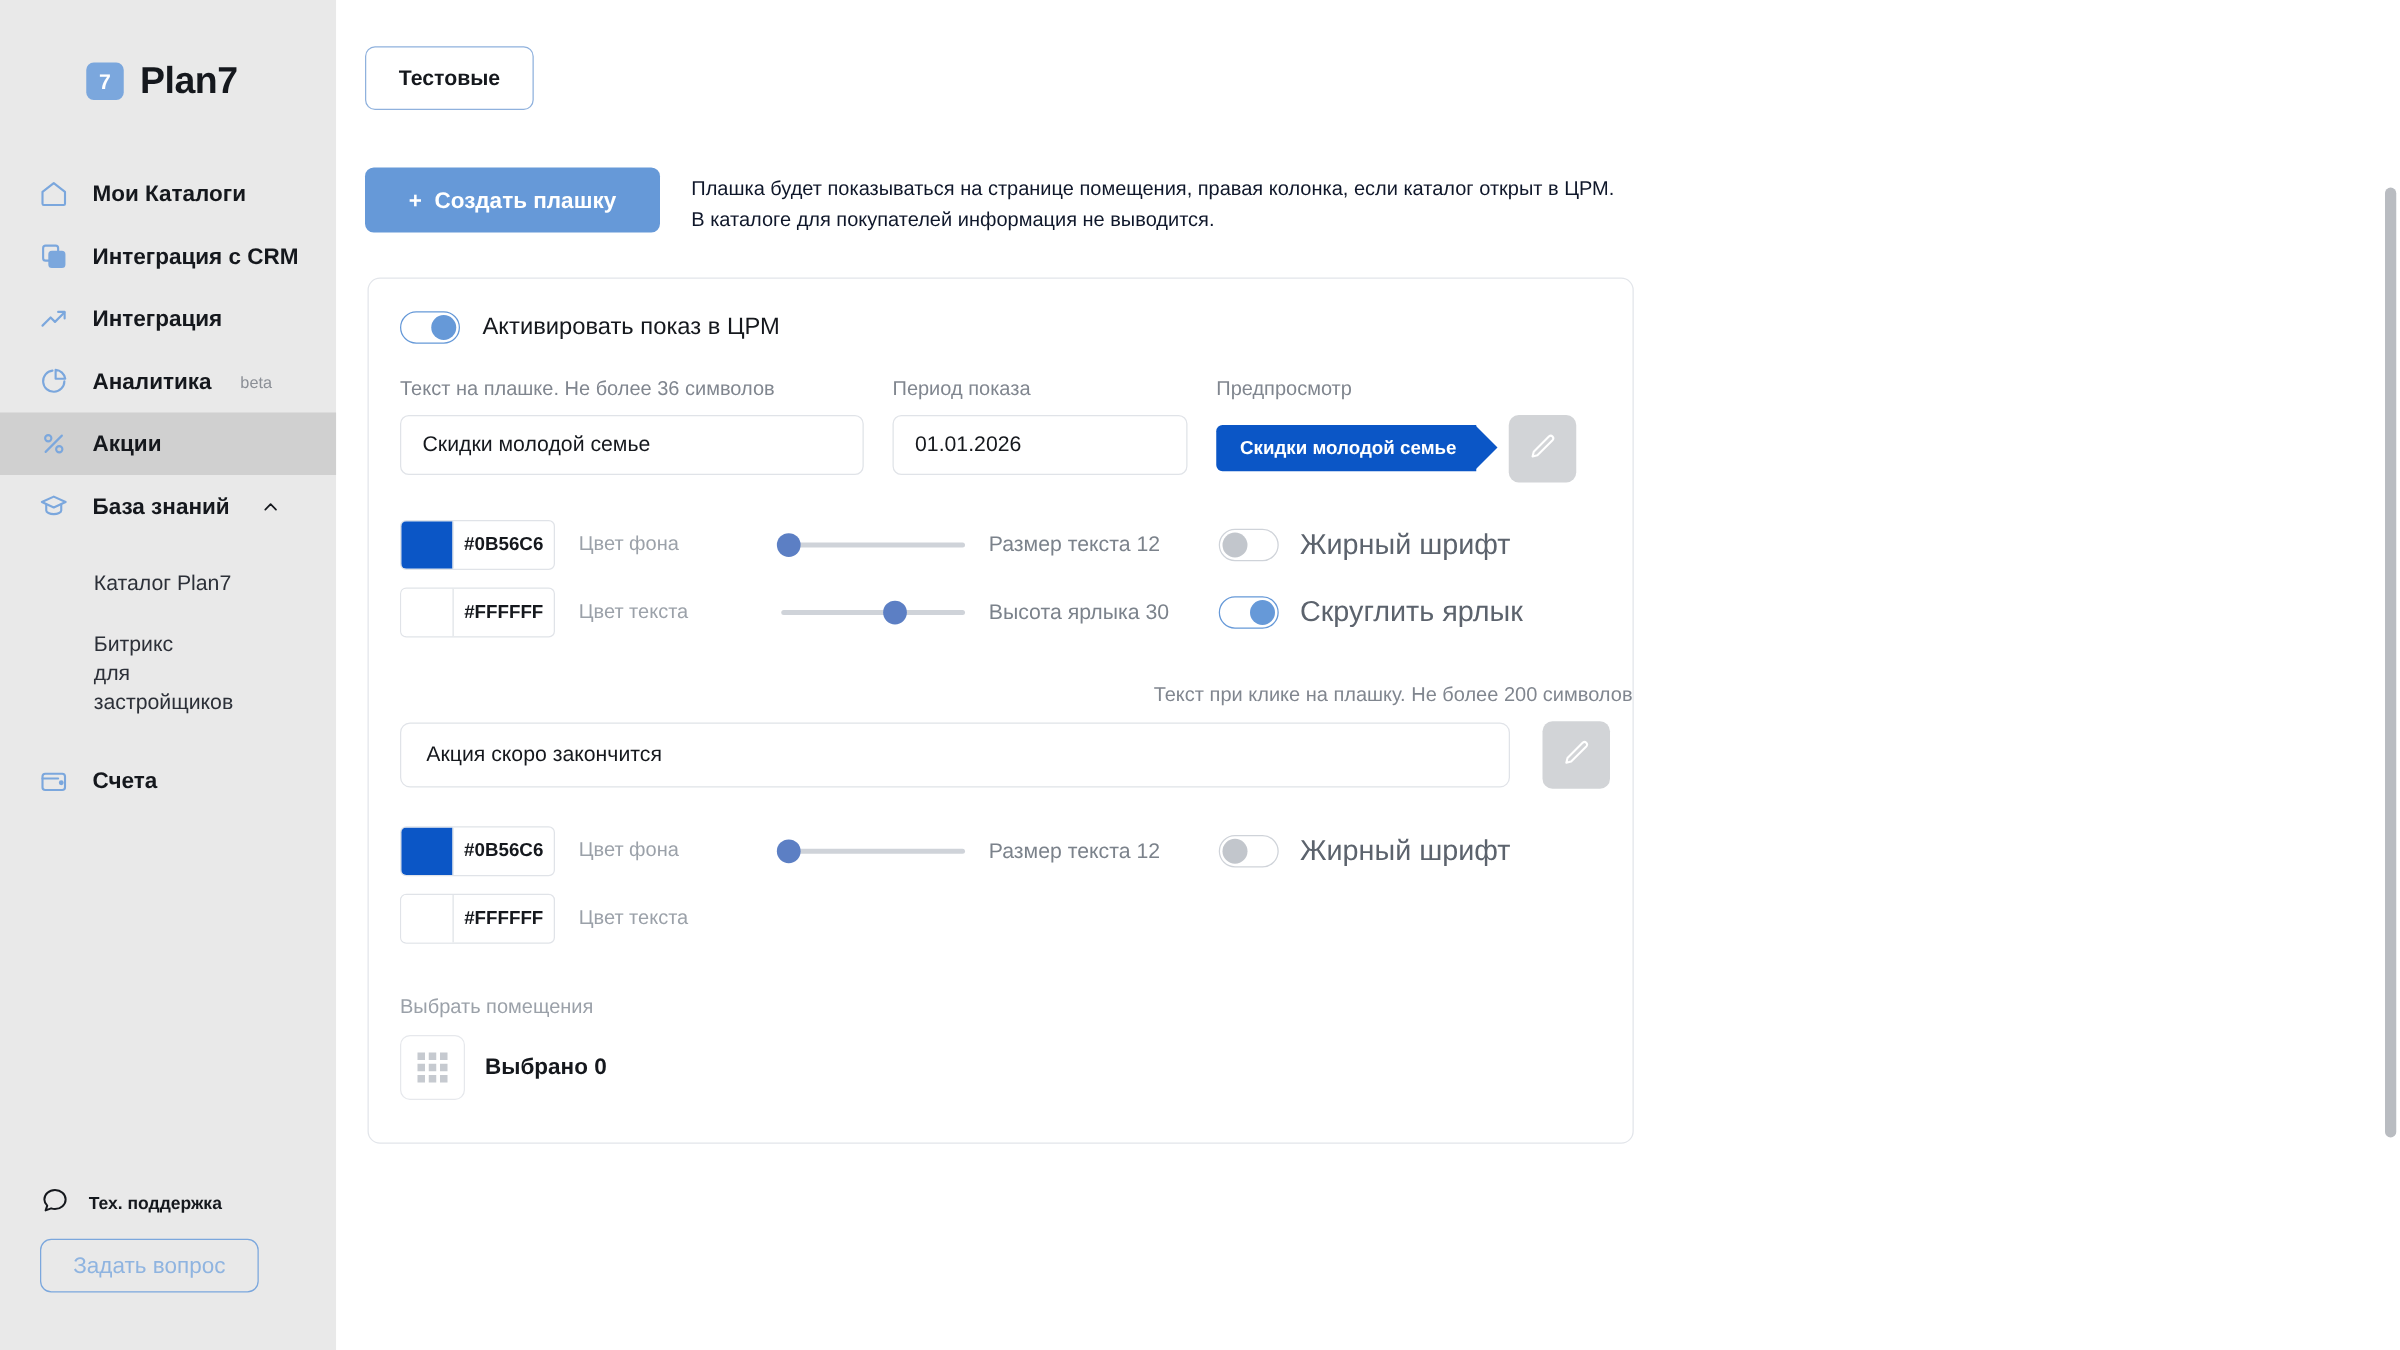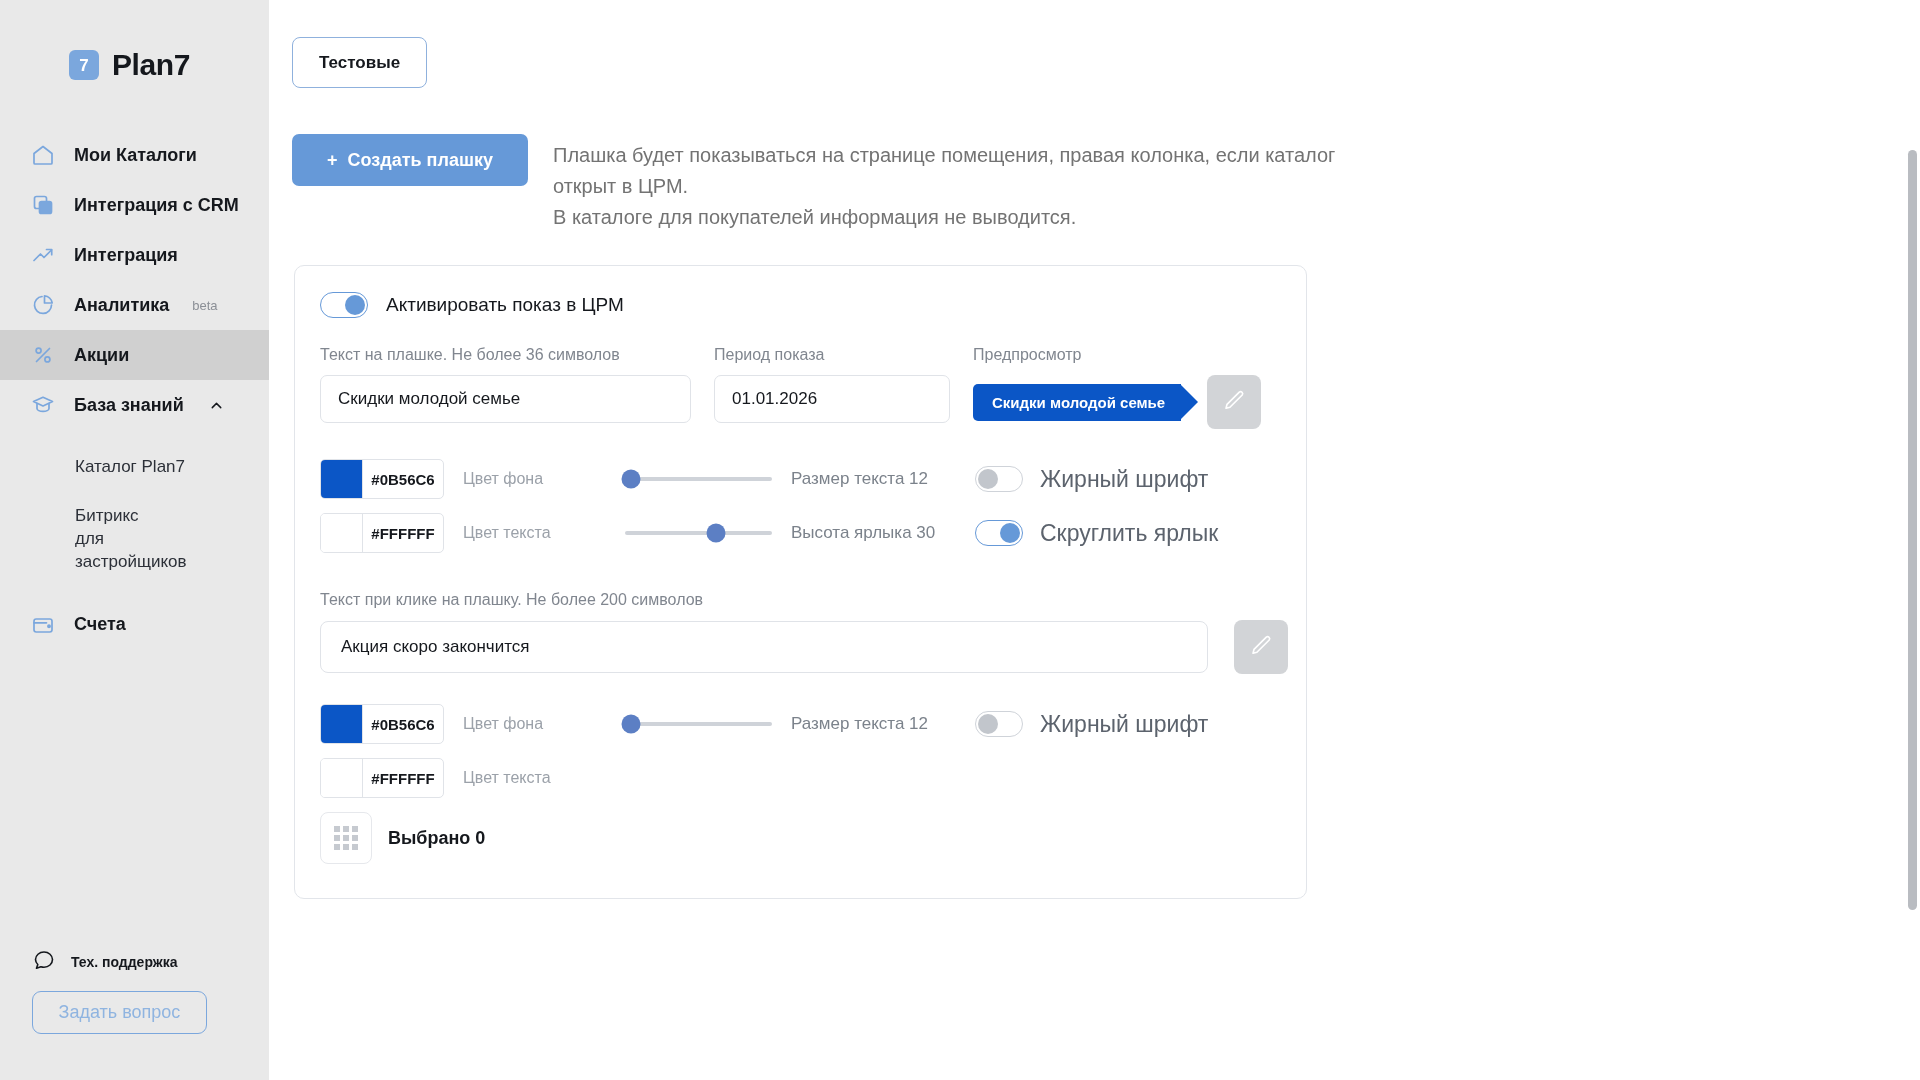--- a/index.html
+++ b/index.html
@@ -88,21 +88,21 @@
     padding: 46px 0 0 23px;
   }
   .create-btn {
     width: 236px; height: 52px; border: none; border-radius: 7px;
     background: #6699d8; color: #ffffff;
     font-size: 18px; font-weight: 700; font-family: inherit;
     cursor: pointer; display: flex; align-items: center; justify-content: center;
     gap: 10px; flex: 0 0 236px;
   }
   .create-desc {
-    font-size: 20px; color: #737373; line-height: 1.55; padding-top: 6px; max-width: 790px;
+    font-size: 16px; color: #0f172a; line-height: 1.55; padding-top: 6px; max-width: 790px;
   }
 
   .card {
     margin: 32px 0 0 25px;
     width: 1013px;
     border: 1px solid #e2e5ea; border-radius: 10px;
     background: #ffffff; padding: 26px 0 34px 0;
   }
   .card-pad { padding-left: 25px; }
 
@@ -176,21 +176,21 @@
     position: relative; margin-left: 2px; cursor: pointer; }
   .slider .th {
     position: absolute; top: 50%; transform: translate(-50%, -50%);
     width: 19px; height: 19px; border-radius: 50%; background: #5c7fc4;
   }
   .slider-label { font-size: 17px; color: #7b828b; margin-left: 19px; width: 184px; }
 
   .tg-wrap { display: flex; align-items: center; gap: 17px; }
   .tg-label { font-size: 23px; color: #5c636d; }
 
-  .sec2-label { font-size: 16px; color: #80868f; margin: 38px 0 11px 0; }
+  .sec2-label { font-size: 16px; color: #80868f; margin: 38px 0 11px 0; text-align: right; }
   .sec2-row { display: flex; align-items: center; gap: 26px; }
   .big-input {
     width: 888px; height: 52px; border: 1px solid #e0e3e8; border-radius: 8px;
     background: #ffffff; font-size: 17px; color: #15181d; font-family: inherit;
     padding: 0 20px; outline: none;
   }
 
   .pick-label { font-size: 16px; color: #9ba1a9; margin: 42px 0 13px 0; }
   .pick-row { display: flex; align-items: center; gap: 16px; }
   .grid-btn {
@@ -441,20 +441,21 @@
           </div>
           <div class="ctrl-row">
             <div class="swatch">
               <span class="chip" style="background:#FFFFFF"></span>
               <span class="hex">#FFFFFF</span>
             </div>
             <span class="ctrl-name">Цвет текста</span>
           </div>
         </div>
 
+        <div class="pick-label">Выбрать помещения</div>
         <div class="pick-row">
           <button class="grid-btn">
             <span class="grid-dots">
               <i></i>
                 <i></i>
                 <i></i>
                 <i></i>
                 <i></i>
                 <i></i>
                 <i></i>

